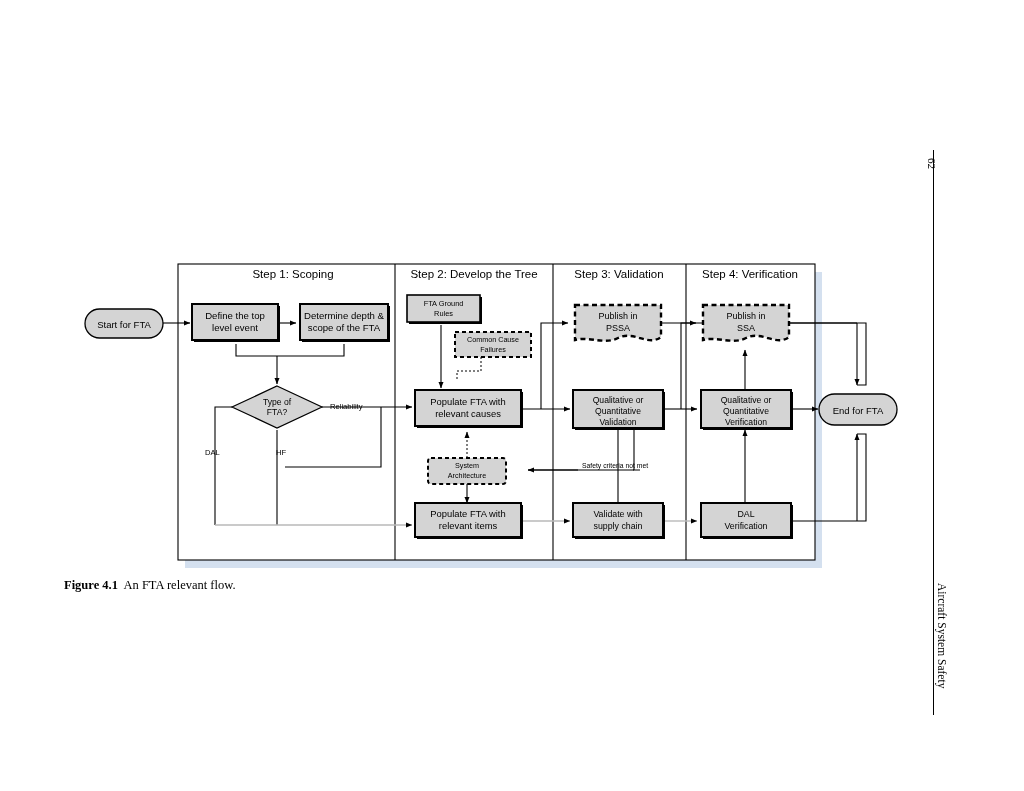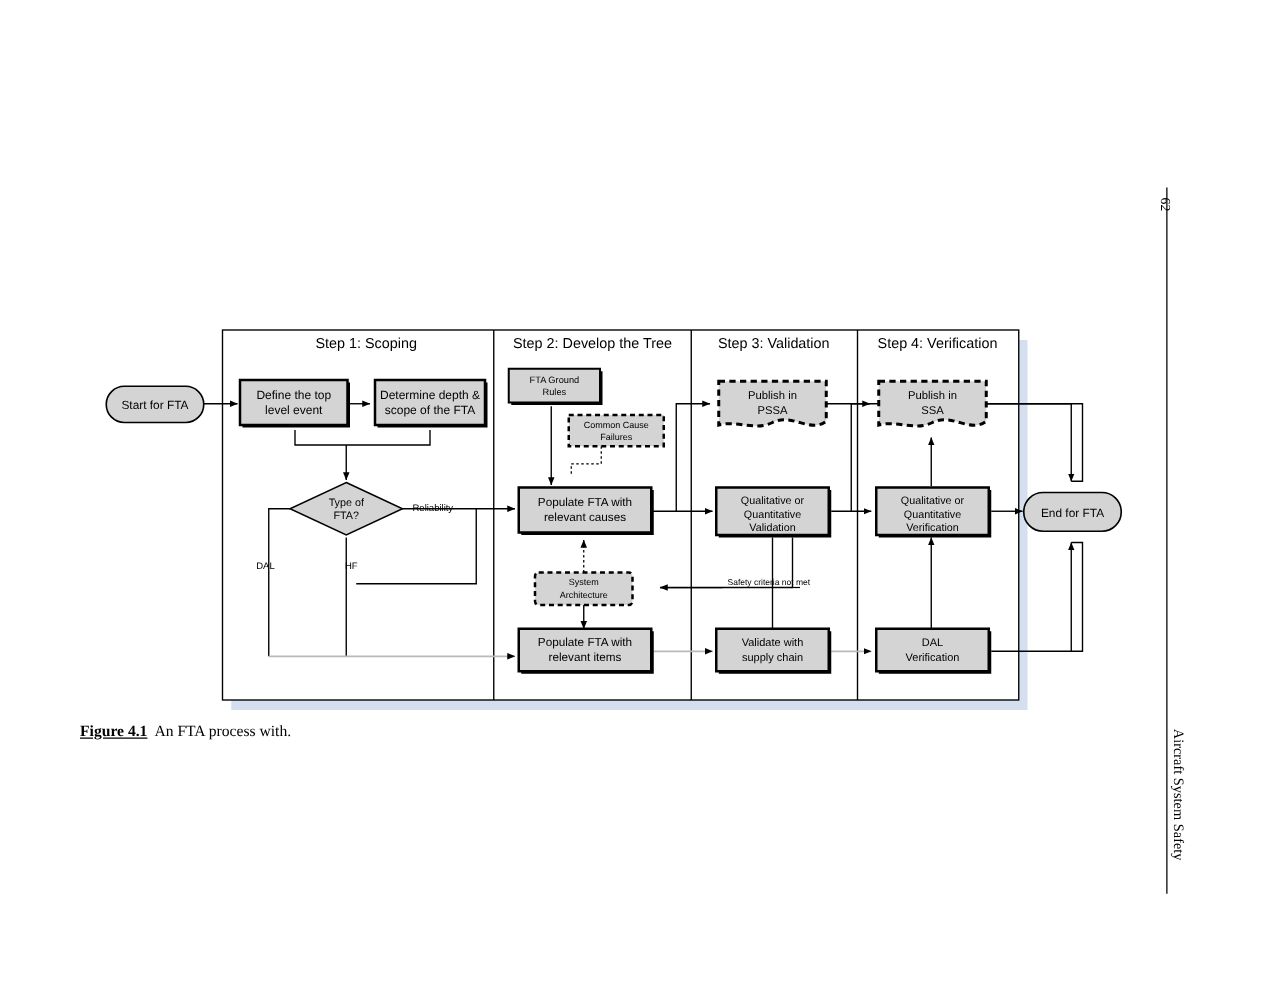--- a/index.html
+++ b/index.html
@@ -8,21 +8,21 @@
     font-family:"Liberation Sans", sans-serif;
     position:relative;overflow:hidden;
   }
   #page{position:absolute;inset:0;margin-top:40px;}
   svg#diagram{position:absolute;left:0;top:0;width:1024px;height:791px;}
   .fig-caption{
     position:absolute;left:64px;top:538px;
     font-family:"Liberation Serif", serif;font-size:12.5px;color:#000;
     white-space:nowrap;
   }
-  .fig-caption b{font-weight:bold;text-decoration:underline;}
+  .fig-caption b{font-weight:bold;}
   .page-number{
     position:absolute;left:938px;top:118px;
     font-family:"Liberation Serif", serif;font-size:11px;color:#000;
     transform:rotate(90deg);transform-origin:left top;white-space:nowrap;
   }
   .running-head{
     position:absolute;left:948px;top:543px;
     font-family:"Liberation Serif", serif;font-size:11.5px;color:#000;
     transform:rotate(90deg);transform-origin:left top;white-space:nowrap;
   }
@@ -225,20 +225,20 @@
 
     <g>
       <rect x="819" y="354" width="78" height="31" rx="15.5" ry="15.5" fill="#d4d4d4" stroke="#000" stroke-width="1.3"></rect>
       <text x="858" y="373.5" font-size="9.5" text-anchor="middle">End for FTA</text>
     </g>
 
   </svg>
 
   <div class="fig-caption">
     <b>Figure 4.1</b>&nbsp;
-    <span>An FTA process with.</span>
+    <span>An FTA relevant flow.</span>
   </div>
 
   <div class="margin-rule"></div>
   <div class="page-number">62</div>
   <div class="running-head">Aircraft System Safety</div>
 
 </div>
 
 </body></html>

